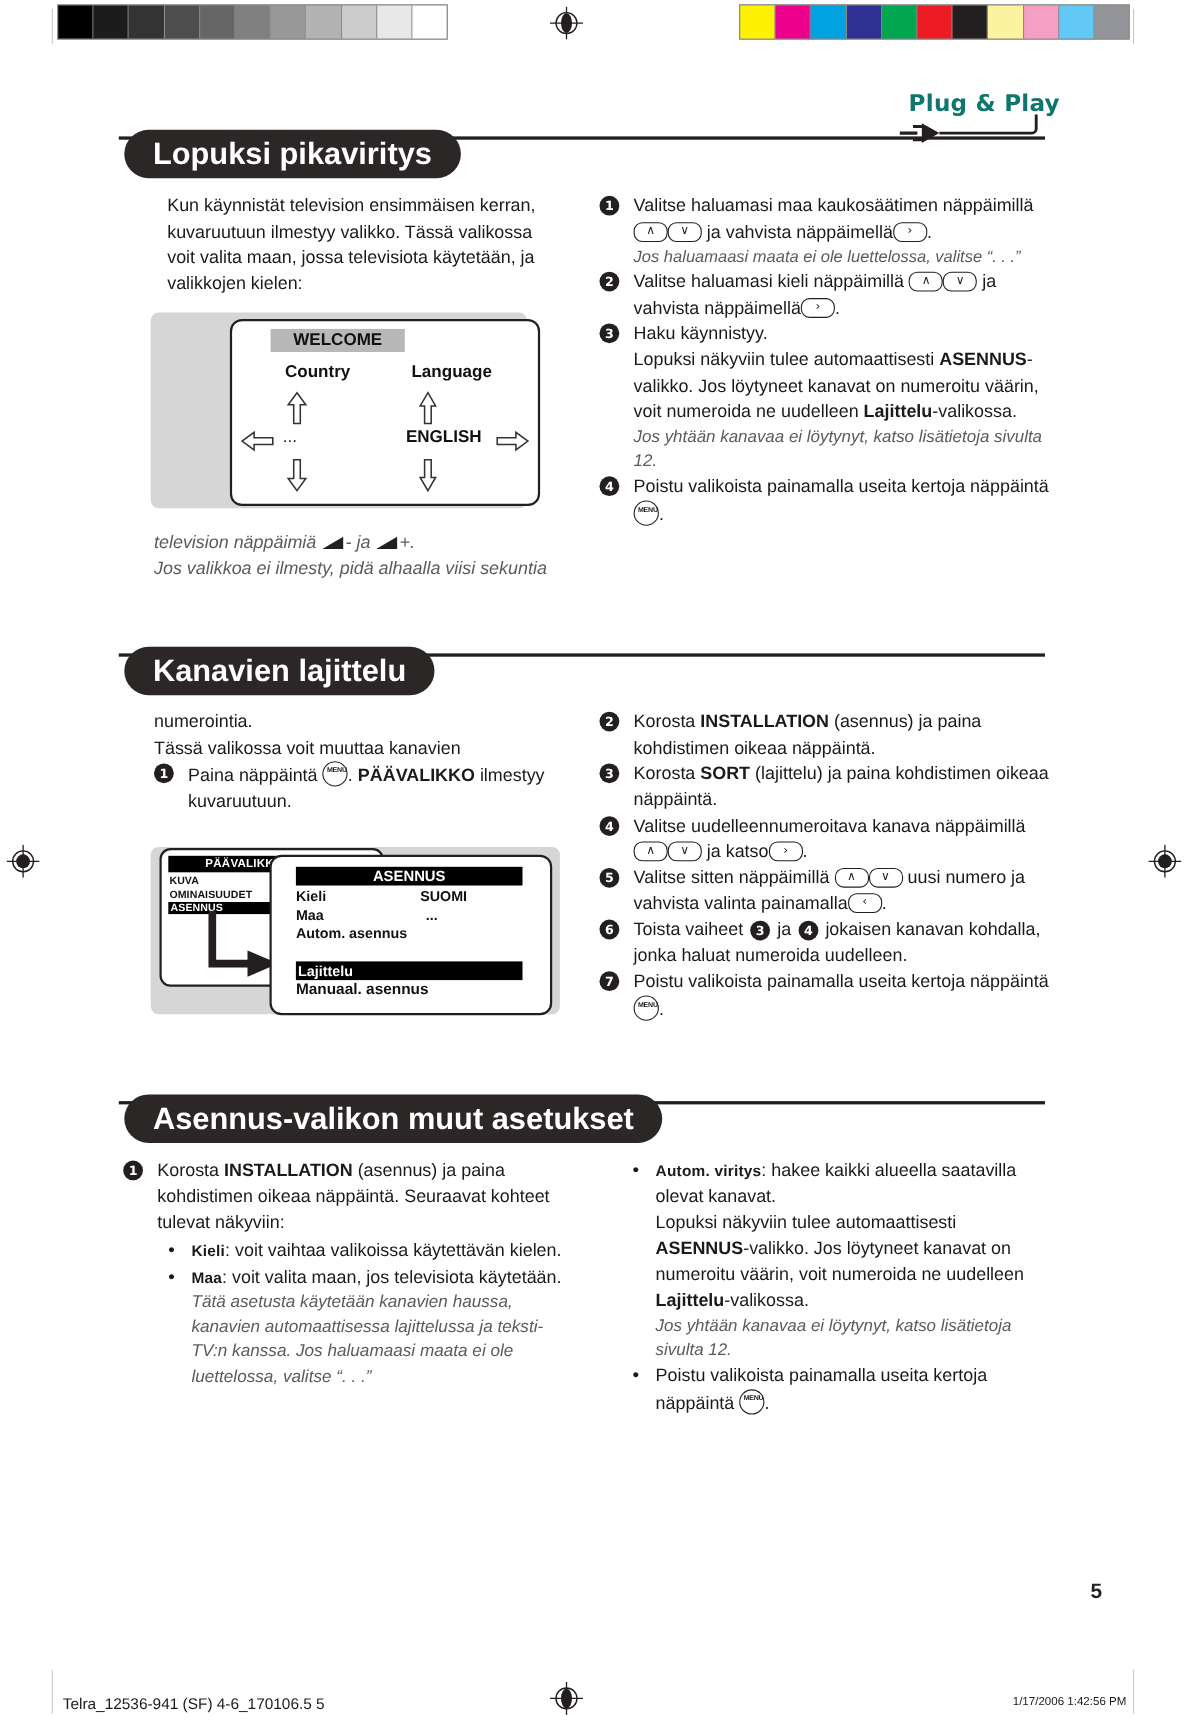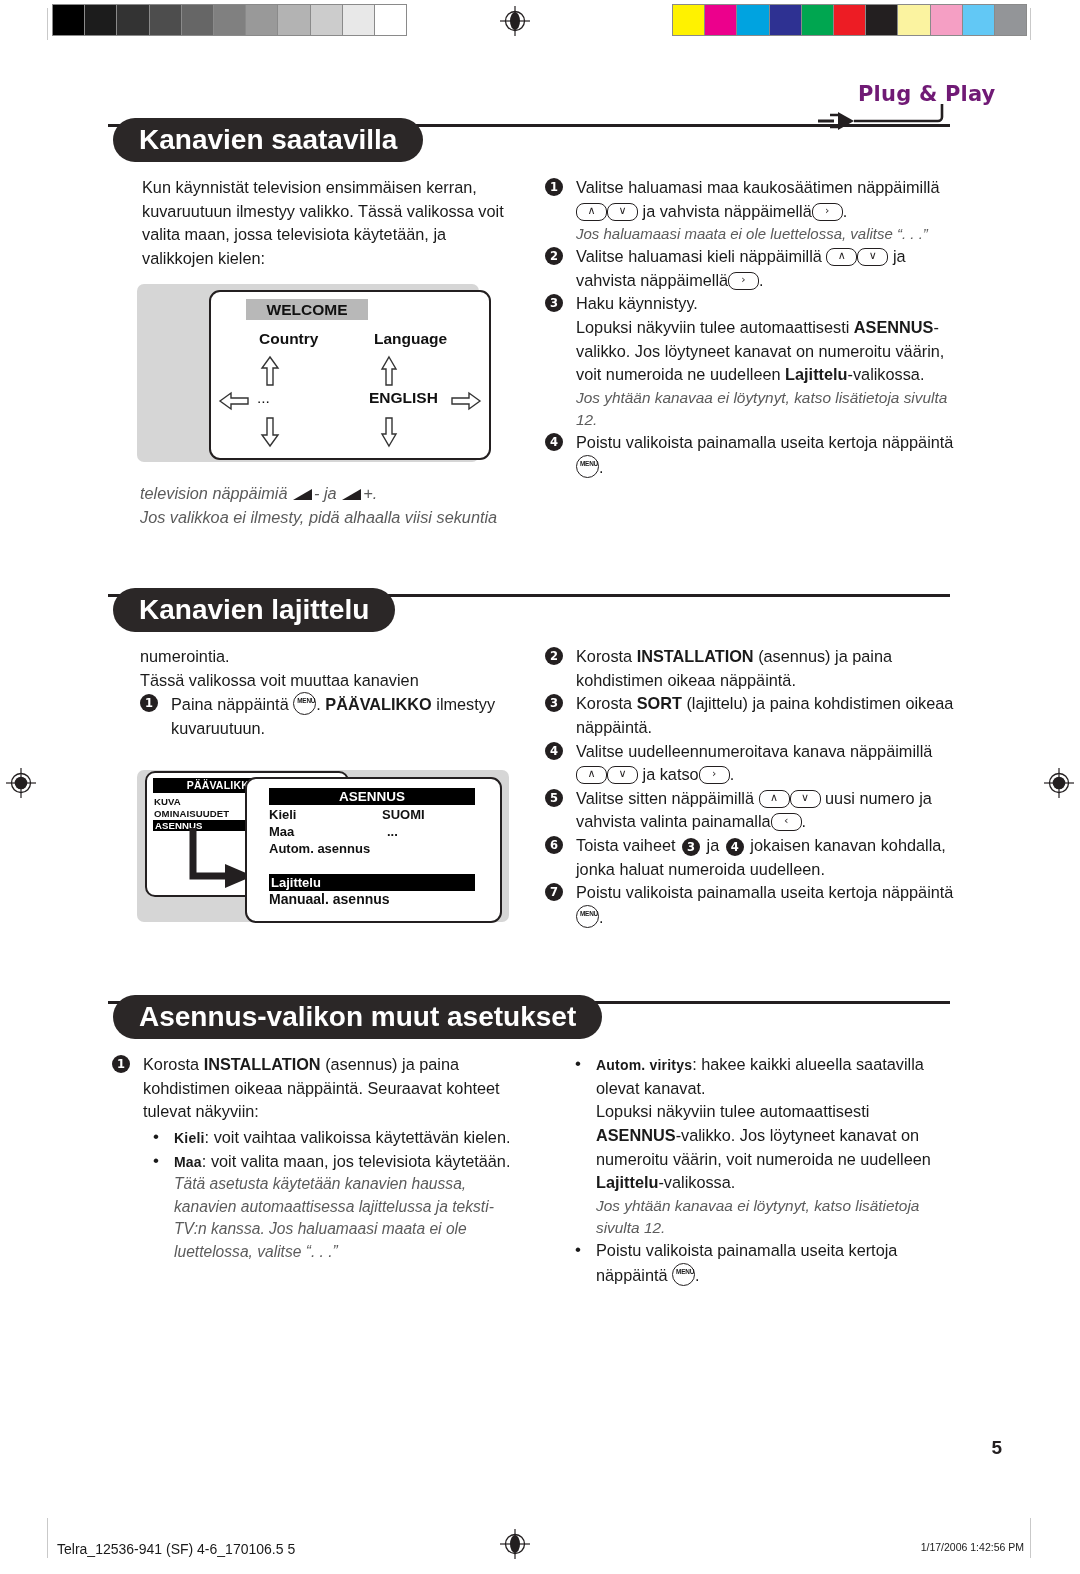--- a/index.html
+++ b/index.html
@@ -21,32 +21,32 @@
   #trim-left{left:47px;top:8px;width:1px;height:32px;}
   #trim-right{left:1030px;top:8px;width:1px;height:32px;}
   #trim-left-b{left:47px;top:1518px;width:1px;height:40px;}
   #trim-right-b{left:1030px;top:1518px;width:1px;height:40px;}
 
   
   #page{position:absolute;left:0;top:0;width:1080px;height:1574px;}
 
   
   #plug-play{position:absolute;left:810px;top:82px;width:150px;height:52px;}
-  #plug-play .pp-text{font-family:"DejaVu Sans",sans-serif;font-weight:bold;font-size:21px;letter-spacing:.2px;color:#701a75;position:absolute;left:16px;top:0;white-space:nowrap;margin-left:32px;}
+  #plug-play .pp-text{font-family:"DejaVu Sans",sans-serif;font-weight:bold;font-size:21px;letter-spacing:.2px;color:#0f766e;position:absolute;left:16px;top:0;white-space:nowrap;}
 
   
   .section{position:absolute;}
   .head-wrap{position:relative;height:46px;}
   .head-rule{position:absolute;left:0;right:0;top:6px;height:3px;background:#231f20;}
   .head-pill{position:absolute;left:5px;top:0;height:44px;background:#2b2727;border-radius:22px;color:#fff;
        font-weight:bold;font-size:28px;line-height:44px;padding:0 26px;white-space:nowrap;}
 
   
   .col{position:absolute;font-size:16.3px;line-height:1.45;}
-  .col p{margin:0 0 0 2px;}
+  .col p{margin:0 0 0 12px;}
   .ital{font-style:italic;color:#5b5b5b;}
   .bold{font-weight:bold;}
   .sbold{font-weight:bold;font-size:14px;letter-spacing:.2px;}
 
   
   .nlist{list-style:none;margin:0;padding:0;}
   .nlist > li{position:relative;padding-left:31px;margin:0 0 0 0;}
   .num{position:absolute;left:0;top:2px;width:18px;height:18px;border-radius:50%;background:#231f20;color:#fff;
        font-size:11.5px;font-weight:bold;line-height:18px;text-align:center;font-family:"DejaVu Sans",sans-serif;}
   .num.inl{position:static;display:inline-block;vertical-align:0px;margin:0 2px;}
@@ -164,21 +164,21 @@
       <path d="M8 17 h16" stroke="#231f20" stroke-width="3" fill="none"></path>
       <path d="M20 11 h10 M20 23 h10" stroke="#231f20" stroke-width="2.6" fill="none"></path>
       <path d="M28 8 L44 17 L28 26 Z" fill="#231f20"></path>
       <path d="M44 17 H128 a4 4 0 0 0 4 -4 V-4" stroke="#231f20" stroke-width="2.6" fill="none"></path>
     </svg>
   </div>
 
   <div class="section" style="left:108px;top:118px;width:842px;">
     <div class="head-wrap">
       <div class="head-rule"></div>
-      <div class="head-pill">Kanavien saatavilla</div>
+      <div class="head-pill">Lopuksi pikaviritys</div>
     </div>
   </div>
 
   <div class="col" style="left:140px;top:176px;width:372px;">
     <p>Kun käynnistät television ensimmäisen kerran, kuvaruutuun ilmestyy valikko. Tässä valikossa voit valita maan, jossa televisiota käytetään, ja valikkojen kielen:</p>
   </div>
 
   <div class="diagram" style="left:137px;top:284px;width:342px;height:178px;"></div>
   <div class="tvbox" style="left:185px;top:290px;width:278px;height:166px;margin-left:24px;">
     <div class="welcome-title" style="left:35px;top:7px;width:122px;height:21px;line-height:21px;">WELCOME</div>

